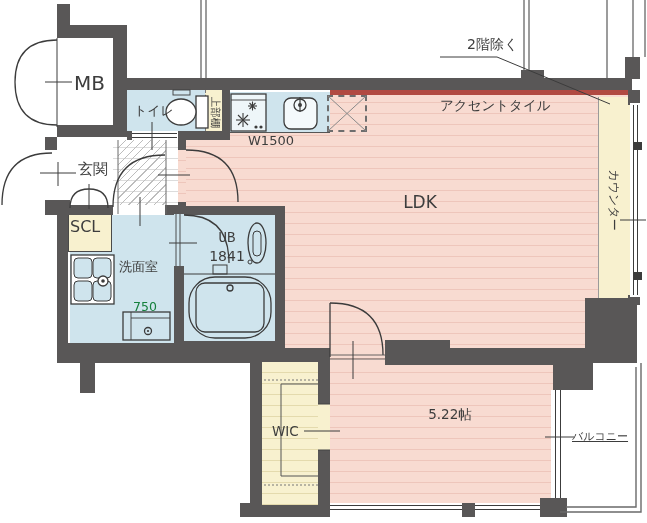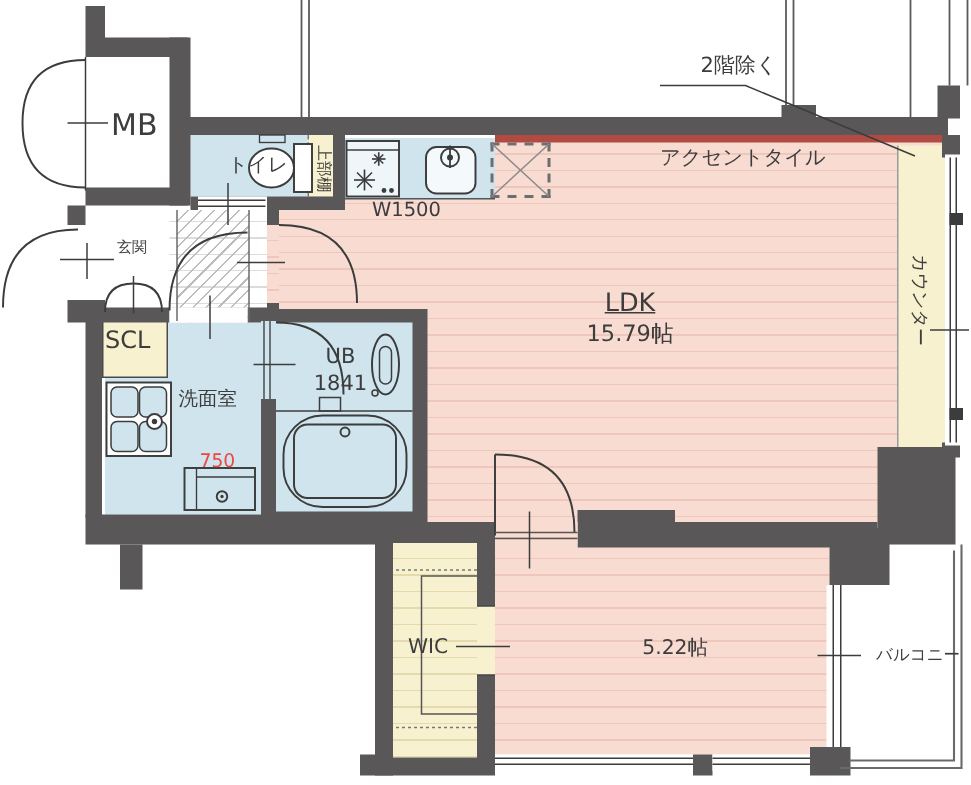--- a/index.html
+++ b/index.html
@@ -229,37 +229,36 @@
       <g stroke-width="1">
         <path d="M 440,57 H 497 L 610,104"></path>
         <line x1="304" y1="431" x2="340" y2="431"></line>
         <line x1="545" y1="437" x2="574" y2="437"></line>
         <line x1="620" y1="220" x2="646" y2="220"></line>
       </g>
     </g>
   </svg>
 
   <div class="lbl" style="left:74px;top:71px;font-size:20px;"><span>MB</span></div>
-  <div class="lbl" style="left:152px;top:103px;font-size:13px;"><span>トイレ</span></div>
+  <div class="lbl" style="left:134px;top:103px;font-size:13px;"><span>トイレ</span></div>
   <div class="lbl" style="left:193px;top:106px;width:44px;font-size:10.5px;transform:rotate(90deg);text-align:center;"><span>上部棚</span></div>
-  <div class="lbl" style="left:78px;top:160px;font-size:10px;text-align:right;"><span>玄関</span></div>
+  <div class="lbl" style="left:78px;top:160px;font-size:15px;text-align:right;"><span>玄関</span></div>
   <div class="lbl" style="left:70px;top:217px;font-size:16px;"><span>SCL</span></div>
   <div class="lbl" style="left:119px;top:259px;font-size:13px;"><span>洗面室</span></div>
-  <div class="lbl" style="left:133px;top:299px;font-size:12.5px;color:#ef4444;"><span>750</span></div>
+  <div class="lbl" style="left:133px;top:299px;font-size:12.5px;color:#15803d;"><span>750</span></div>
   <div class="lbl center" style="left:203px;top:230px;width:48px;font-size:14px;">
-    <span style="display:block;">UB</span>
+    <span style="display:block;font-family:Liberation Mono, monospace;">UB</span>
     <span style="display:block;">1841</span>
   </div>
   <div class="lbl center" style="left:370px;top:192px;width:100px;font-size:17px;">
-    <span style="display:block;text-decoration:underline;">LDK</span>
-    <span style="display:block;font-size:15px;">15.79帖</span>
+    <span style="display:block;">LDK</span>
   </div>
   <div class="lbl" style="left:248px;top:133px;font-size:13px;"><span>W1500</span></div>
   <div class="lbl" style="left:440px;top:97px;font-size:13.5px;"><span>アクセントタイル</span></div>
   <div class="lbl" style="left:443px;top:36px;font-size:14px;margin-left:24px;"><span>2階除く</span></div>
   <div class="lbl center" style="left:400px;top:406px;width:100px;font-size:14px;">
-    <span style="display:block;font-size:13.5px;margin-top:18px;">5.22帖</span>
+    <span style="display:block;font-size:13.5px;">5.22帖</span>
   </div>
   <div class="lbl" style="left:272px;top:423px;font-size:13.5px;"><span>WIC</span></div>
-  <div class="lbl" style="left:584px;top:430px;font-size:11px;"><span>バルコニー</span></div>
+  <div class="lbl" style="left:572px;top:430px;font-size:11px;text-decoration:underline;"><span>バルコニー</span></div>
   <div class="lbl center" style="left:586px;top:189px;width:54px;font-size:12px;transform:rotate(90deg);"><span>カウンター</span></div>
 
 </div>
 
 </body></html>

